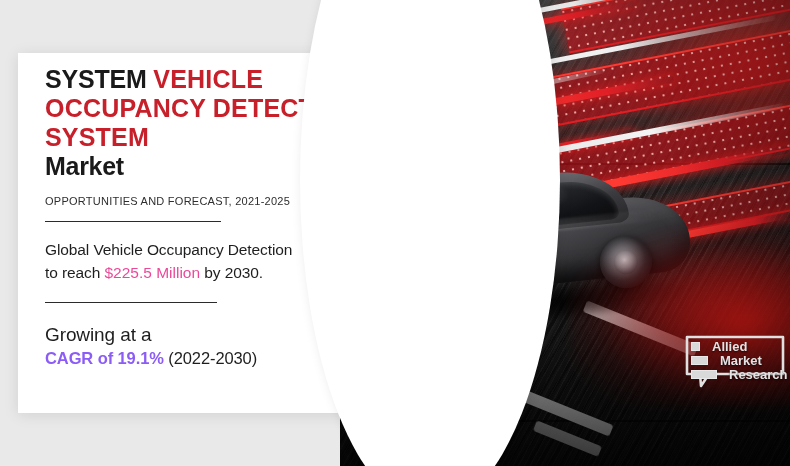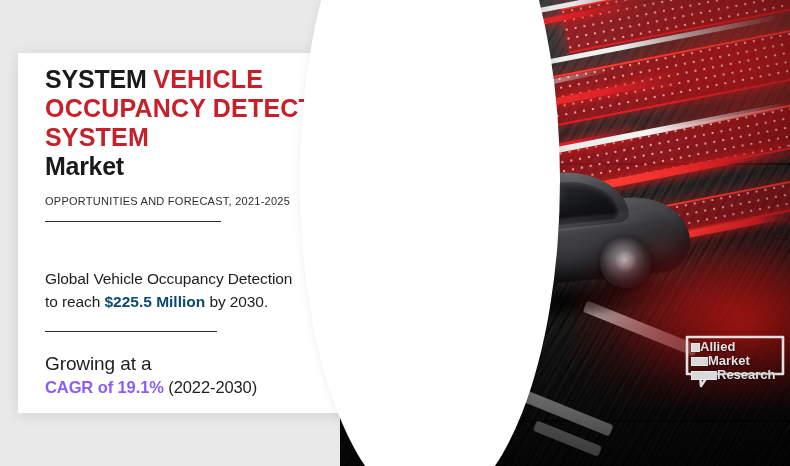--- a/index.html
+++ b/index.html
@@ -252,22 +252,22 @@
   .logo-rows {
     position: absolute;
     left: 8px;
     top: 7px;
     display: flex;
     flex-direction: column;
     gap: 3px;
   }
   .logo-row {
     display: flex;
-    align-items: flex-end;
-    gap: 0;
+    align-items: center;
+    gap: 12px;
   }
   .logo-bar {
     display: block;
     height: 9px;
     background: #d9d9d9;
     border: 1px solid #e8e8e8;
     box-sizing: border-box;
   }
   .logo-bar.b-s { width: 9px; }
   .logo-bar.b-m { width: 17px; }
@@ -350,32 +350,32 @@
     background: #2b2b2b;
     margin: 14px 0 0 0;
     border: 0;
   }
   .rule.mid {
     width: 172px;
     margin-top: 18px;
   }
 
   .stat-block {
-    margin-top: 45px;
+    margin-top: 16px;
   }
   .stat-line {
     font-size: 15.5px;
     line-height: 23px;
     color: #1e1e1e;
     font-weight: 400;
     letter-spacing: -0.1px;
   }
   .stat-line .money {
-    color: #0c4a6e;
-    font-weight: 700;
+    color: #ec4899;
+    font-weight: 400;
     letter-spacing: 0px;
   }
 
   .cagr-block {
     margin-top: 20px;
   }
   .cagr-lead {
     font-size: 19px;
     line-height: 23px;
     color: #1e1e1e;

